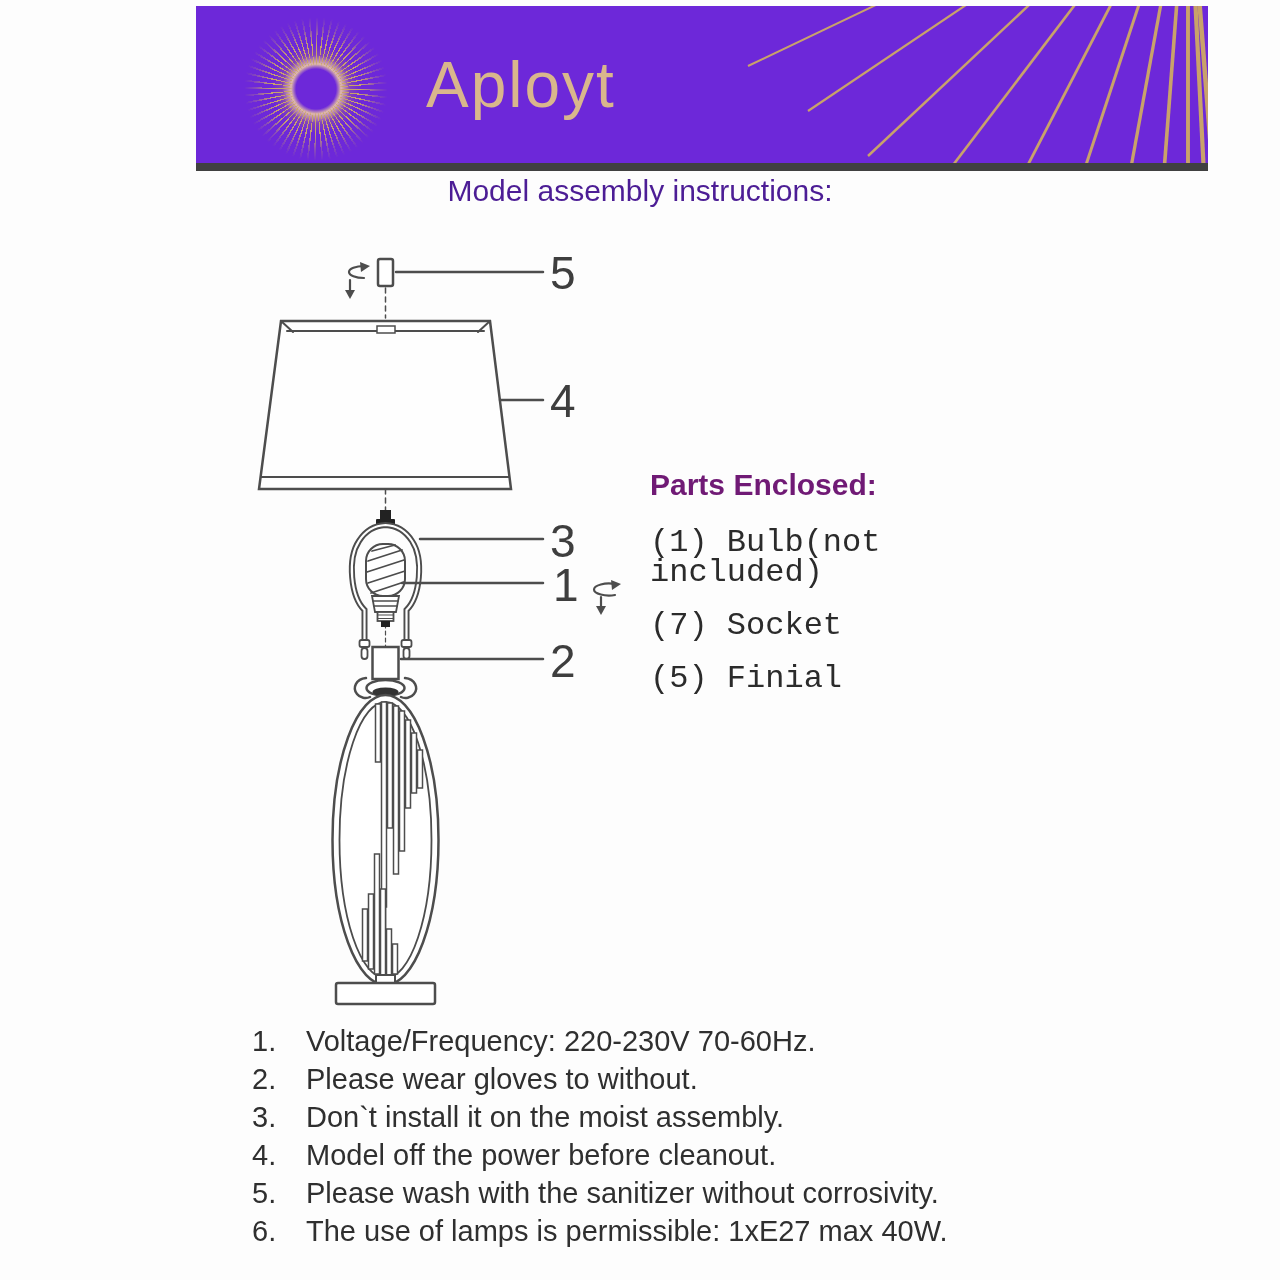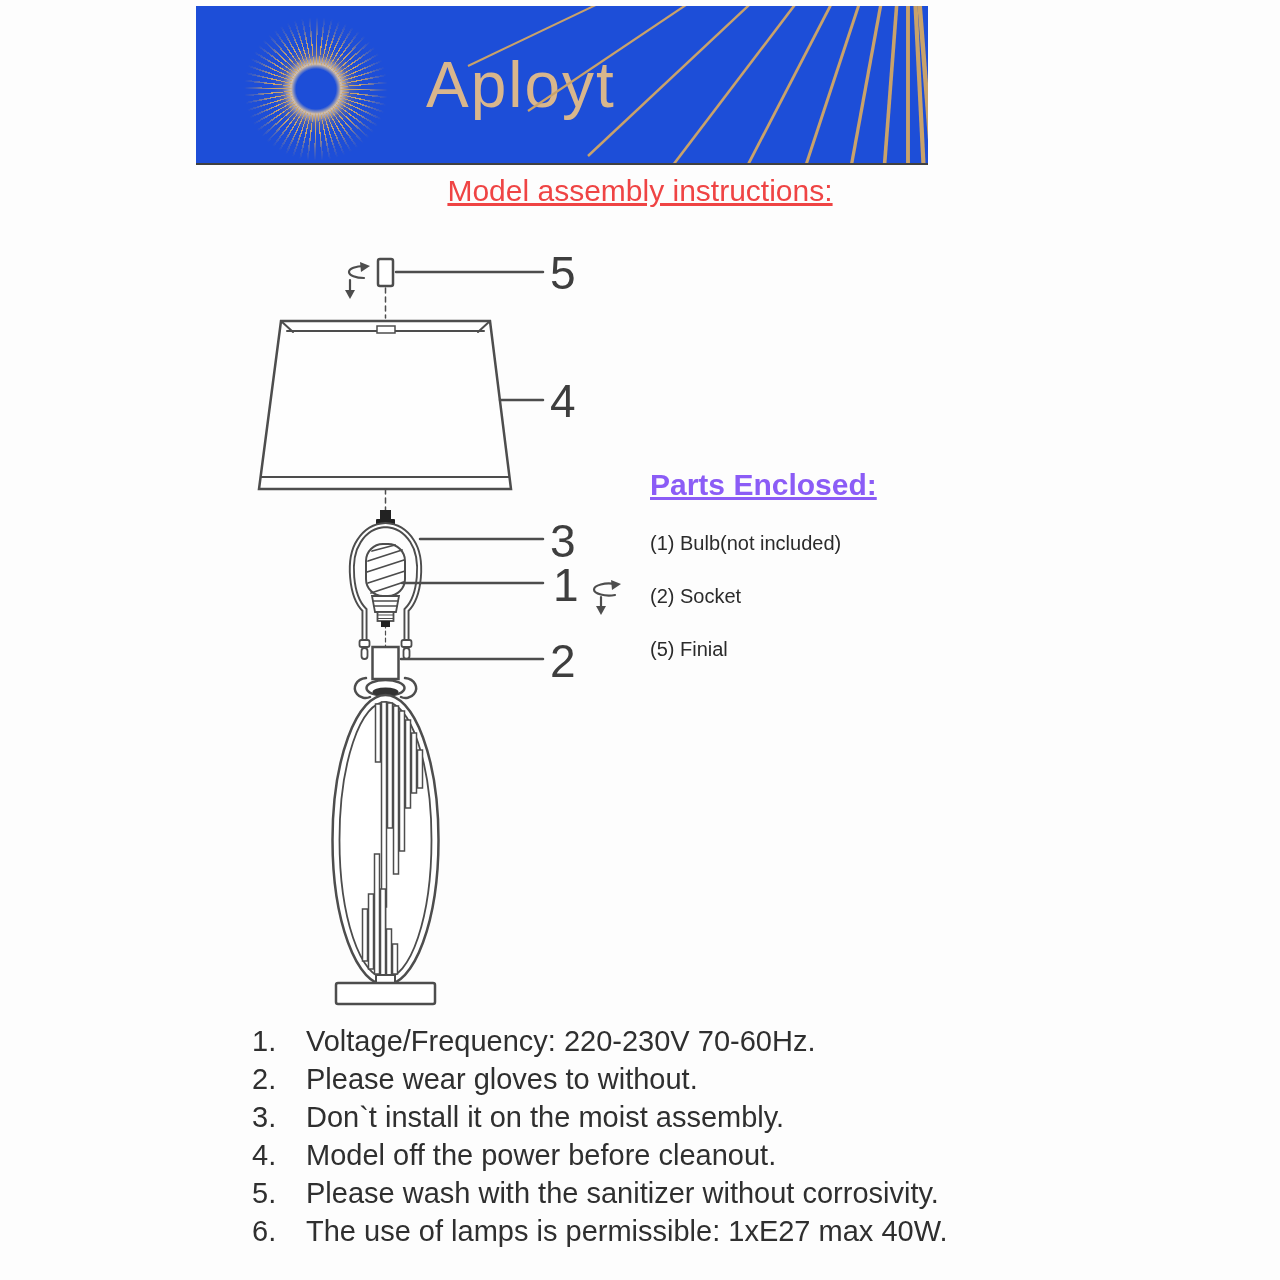--- a/index.html
+++ b/index.html
@@ -1,43 +1,43 @@
 <!DOCTYPE html>
 <html><head>
 <meta charset="utf-8">
 <style>
   html,body{margin:0;padding:0;background:#ffffff;}
   .page{position:relative;width:1280px;height:1280px;background:#fdfdfd;overflow:hidden;
         font-family:"Liberation Sans",sans-serif;}
 
   
-  .banner{position:absolute;left:196px;top:6px;width:732px;height:157px;
-          background:#1d4ed8;border-bottom:2px solid #404040;overflow:hidden;}
+  .banner{position:absolute;left:196px;top:6px;width:1012px;height:157px;
+          background:#6d28d9;border-bottom:8px solid #404040;overflow:hidden;}
   .sunburst{position:absolute;left:46px;top:9px;width:148px;height:148px;border-radius:50%;
             background:repeating-conic-gradient(#c9a26a 0deg 1.6deg,rgba(0,0,0,0) 1.6deg 6deg);
             -webkit-mask:radial-gradient(circle,rgba(0,0,0,0) 0 23px,#000 27px 44px,rgba(0,0,0,.3) 60px,rgba(0,0,0,0) 72px);
             mask:radial-gradient(circle,rgba(0,0,0,0) 0 23px,#000 27px 44px,rgba(0,0,0,.3) 60px,rgba(0,0,0,0) 72px);}
   .sunburst-glow{position:absolute;left:46px;top:9px;width:148px;height:148px;border-radius:50%;
             background:radial-gradient(circle,rgba(0,0,0,0) 0 20px,rgba(244,212,160,.85) 25px,rgba(200,150,90,.25) 34px,rgba(0,0,0,0) 44px);}
   .brand-name{position:absolute;left:230px;top:34px;width:400px;height:90px;line-height:90px;
             color:#d9b68c;font-size:64px;letter-spacing:2px;font-weight:400;}
   .fan-rays{position:absolute;right:0;top:0;width:500px;height:157px;}
 
   
   .title-block{position:absolute;left:0;top:172px;width:1280px;text-align:center;
-               color:#ef4444;font-size:30px;line-height:38px;text-decoration:underline;}
+               color:#4c1d95;font-size:30px;line-height:38px;}
 
   
   .diagram{position:absolute;left:240px;top:248px;width:430px;height:780px;}
   .diagram text{font-family:"Liberation Sans",sans-serif;font-size:46px;font-weight:300;fill:#3e3e3e;}
 
   
   .parts{position:absolute;left:650px;top:468px;width:420px;color:#2b2b2b;}
-  .parts-heading{font-size:30px;font-weight:bold;color:#8b5cf6;margin:0 0 26px 0;text-decoration:underline;}
-  .part-item{font-size:20px;margin:0 0 23px 0;line-height:30px;}
+  .parts-heading{font-size:30px;font-weight:bold;color:#701a75;margin:0 0 26px 0;}
+  .part-item{font-size:32px;margin:0 0 23px 0;line-height:30px;font-family:Liberation Mono, monospace;}
 
   
   .instructions{position:absolute;left:252px;top:1022px;width:810px;color:#2f2f2f;}
   .instr-row{display:flex;font-size:29px;line-height:38px;}
   .instr-num{width:54px;flex:0 0 54px;}
   .instr-text{flex:1;}
 </style>
 </head>
 <body>
 
@@ -173,21 +173,21 @@
     <text x="550" y="289">5</text>
     <text x="550" y="417">4</text>
     <text x="550" y="557">3</text>
     <text x="553" y="601">1</text>
     <text x="550" y="677">2</text>
   </svg>
 
   <div class="parts">
     <p class="parts-heading">Parts Enclosed:</p>
     <p class="part-item">(1) Bulb(not included)</p>
-    <p class="part-item">(2) Socket</p>
+    <p class="part-item">(7) Socket</p>
     <p class="part-item">(5) Finial</p>
   </div>
 
   <div class="instructions">
     <div class="instr-row">
       <span class="instr-num">1.</span>
       <span class="instr-text">Voltage/Frequency: 220-230V 70-60Hz.</span>
     </div>
     <div class="instr-row">
       <span class="instr-num">2.</span>

